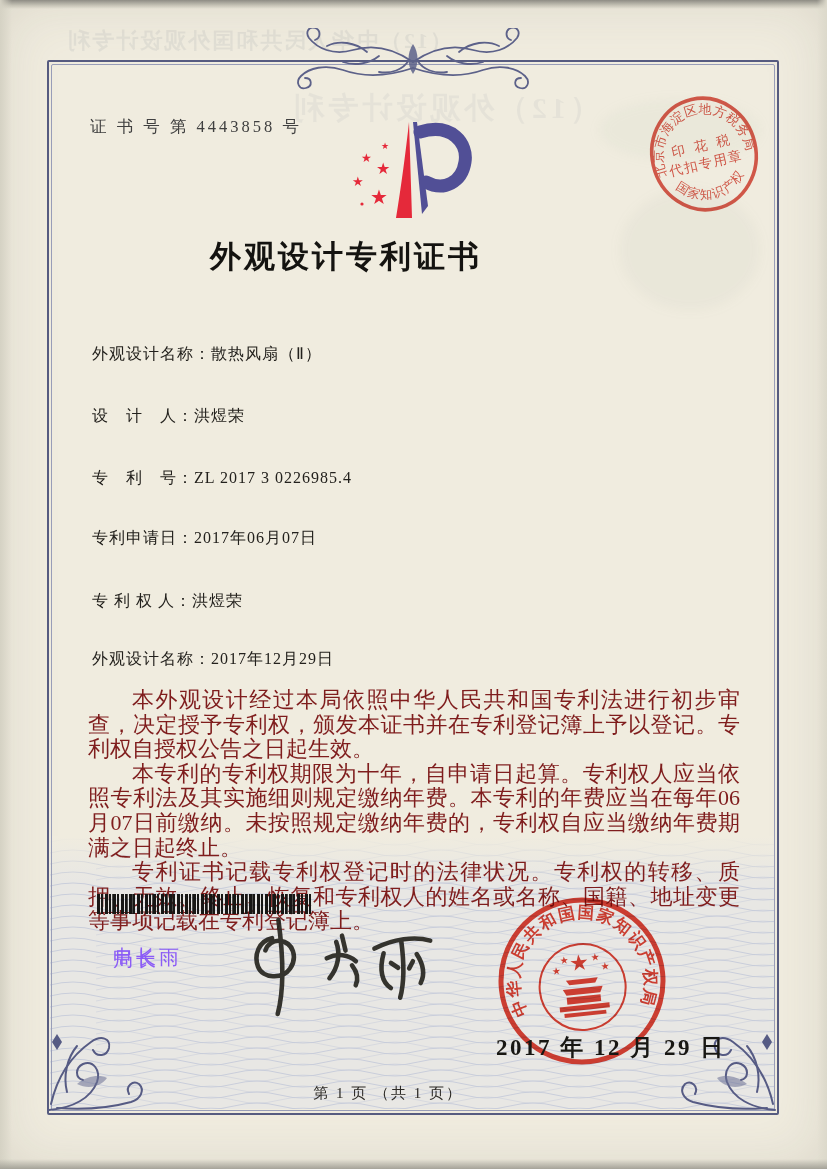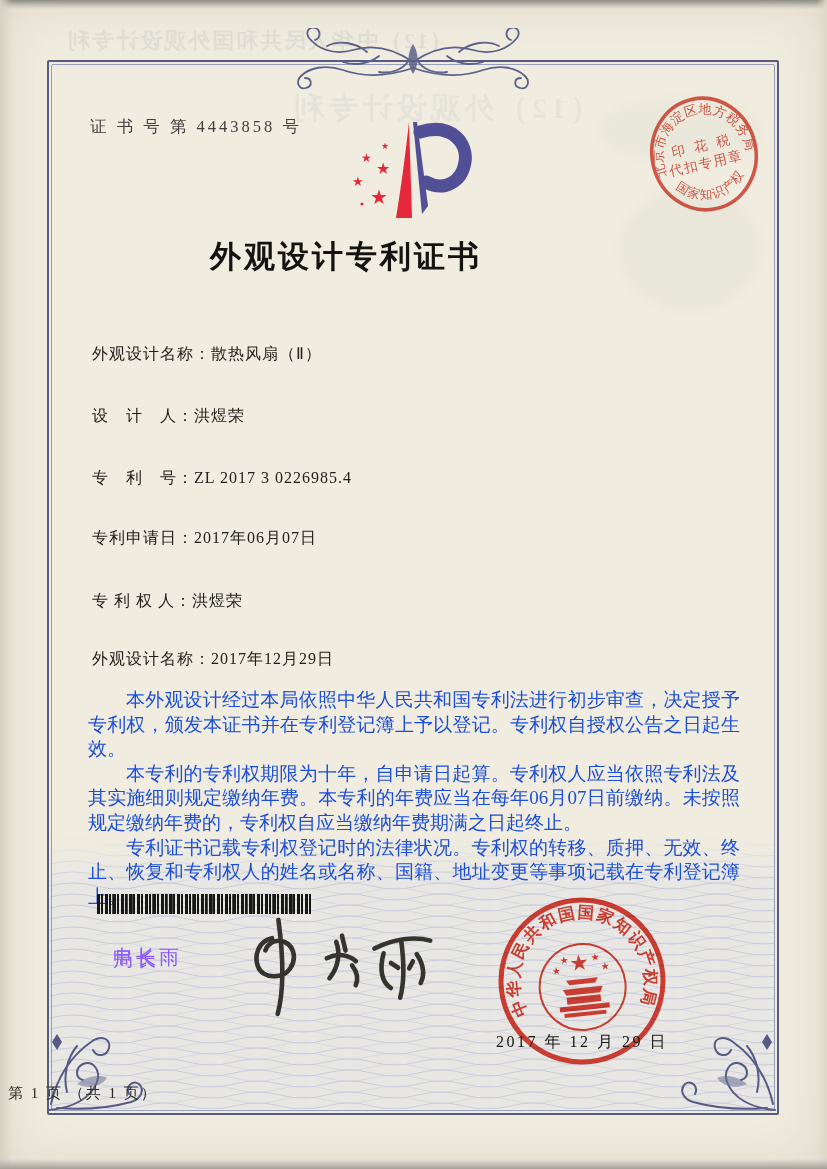--- a/index.html
+++ b/index.html
@@ -21,32 +21,32 @@
   
   .frame{left:47px;top:60px;width:728px;height:1051px;border:2.5px solid #565b80;border-radius:2px;}
   .frame::after{content:"";position:absolute;inset:2px;border:1px solid #989db8;border-radius:2px;}
   
   .band{left:50px;top:836px;width:724px;height:273px;overflow:hidden;}
   .band-fade{left:50px;top:836px;width:724px;height:46px;background:linear-gradient(180deg,#f0ecdf,rgba(240,236,223,0));}
   
   .certno{left:90px;top:116px;font-size:16.5px;letter-spacing:3px;color:#404040;}
   .title{left:0;top:236px;width:692px;text-align:center;font-size:31px;font-weight:700;letter-spacing:3px;color:#141310;}
   .frow{left:92px;font-size:16px;letter-spacing:1px;color:#23211d;white-space:nowrap;}
-  .paras{left:88px;top:688px;width:652px;font-size:19px;line-height:24.6px;text-align:justify;color:#1d4ed8;}
+  .paras{left:88px;top:688px;width:652px;font-size:22px;line-height:24.6px;text-align:justify;color:#7f1d1d;}
   .paras p{margin:0;text-indent:2em;}
   .barcode{left:97px;top:894px;width:214px;height:20px;
      background-image:
        repeating-linear-gradient(90deg,#171715 0 2px,rgba(0,0,0,0) 2px 4px),
        repeating-linear-gradient(90deg,#171715 0 3px,rgba(0,0,0,0) 3px 8px),
        repeating-linear-gradient(90deg,rgba(23,23,21,.75) 0 1px,rgba(0,0,0,0) 1px 5px);}
   .signer{font-family:"Liberation Sans", sans-serif;font-size:20px;color:#8b5cf6;letter-spacing:3px;}
   .signer-title{left:113px;top:946px;}
   .signer-name{left:113px;top:944px;}
-  .seal-date{left:496px;top:1032px;font-size:16px;font-weight:400;letter-spacing:2.5px;color:#181713;z-index:7;}
-  .footer{left:8px;top:1084px;width:760px;text-align:left;font-size:15px;letter-spacing:2px;color:#2c2a26;}
+  .seal-date{left:496px;top:1032px;font-size:23px;font-weight:700;letter-spacing:2.5px;color:#181713;z-index:7;}
+  .footer{left:8px;top:1084px;width:760px;text-align:center;font-size:15px;letter-spacing:2px;color:#2c2a26;}
   .stamp{mix-blend-mode:multiply;}
   svg text{font-family:"Liberation Serif", serif;}
 </style>
 </head>
 <body>
 
 <div class="page">
 
   <div class="abs bleed bleed1">（12）中华人民共和国外观设计专利</div>
   <div class="abs bleed bleed2">（12）外观设计专利</div>

